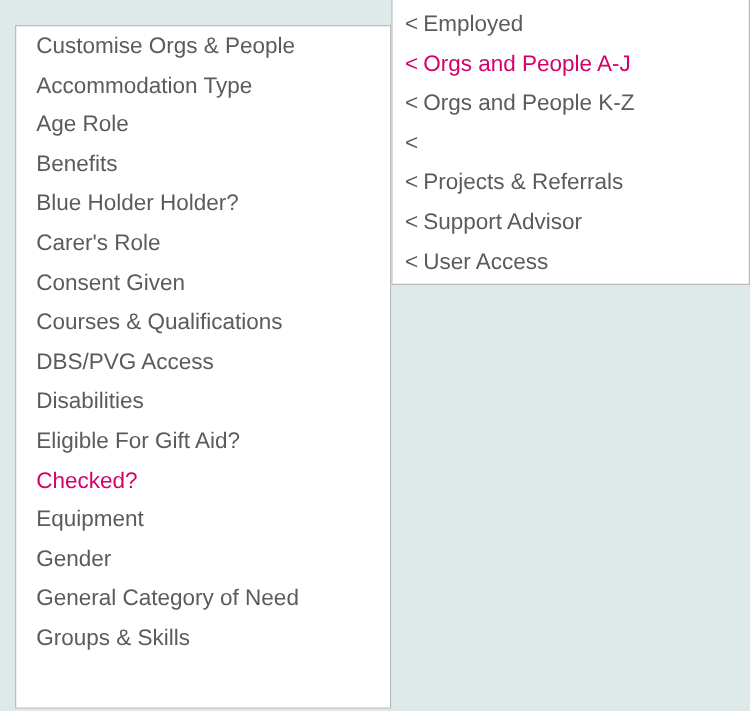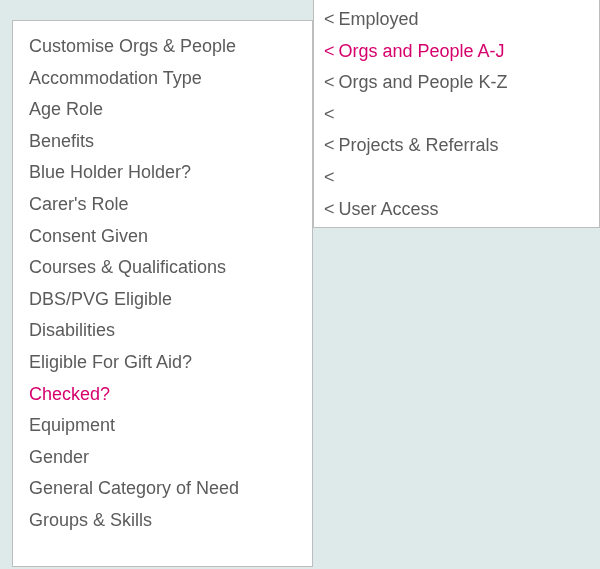--- a/index.html
+++ b/index.html
@@ -49,21 +49,20 @@
       color: #d6006c;
     }
     .left-panel {
       position: absolute;
       left: 12px;
       top: 20px;
       width: 301px;
       height: 547px;
       background: #ffffff;
       border: 1px solid #bdbdbd;
-      padding-top: 10px;
     }
     .left-item {
       padding: 5px 8px 5px 16px;
       font-size: 18px;
       color: #5b5b5b;
       cursor: pointer;
       line-height: 1.2;
     }
     .left-item.active {
       color: #d6006c;
@@ -87,37 +86,38 @@
   </div>
   <div class="right-item">
     <span class="chev">&lt;</span>
   </div>
   <div class="right-item">
     <span class="chev">&lt;</span>
     <span>Projects &amp; Referrals</span>
   </div>
   <div class="right-item">
     <span class="chev">&lt;</span>
+    <span>Support Advisor</span>
   </div>
   <div class="right-item">
     <span class="chev">&lt;</span>
     <span>User Access</span>
   </div>
 </div>
 
 <div class="left-panel">
   <div class="left-item">Customise Orgs &amp; People</div>
   <div class="left-item">Accommodation Type</div>
   <div class="left-item">Age Role</div>
   <div class="left-item">Benefits</div>
   <div class="left-item">Blue Holder Holder?</div>
   <div class="left-item">Carer's Role</div>
   <div class="left-item">Consent Given</div>
   <div class="left-item">Courses &amp; Qualifications</div>
-  <div class="left-item">DBS/PVG Eligible</div>
+  <div class="left-item">DBS/PVG Access</div>
   <div class="left-item">Disabilities</div>
   <div class="left-item">Eligible For Gift Aid?</div>
   <div class="left-item active">Checked?</div>
   <div class="left-item">Equipment</div>
   <div class="left-item">Gender</div>
   <div class="left-item">General Category of Need</div>
   <div class="left-item">Groups &amp; Skills</div>
 </div>
 
 </body></html>

